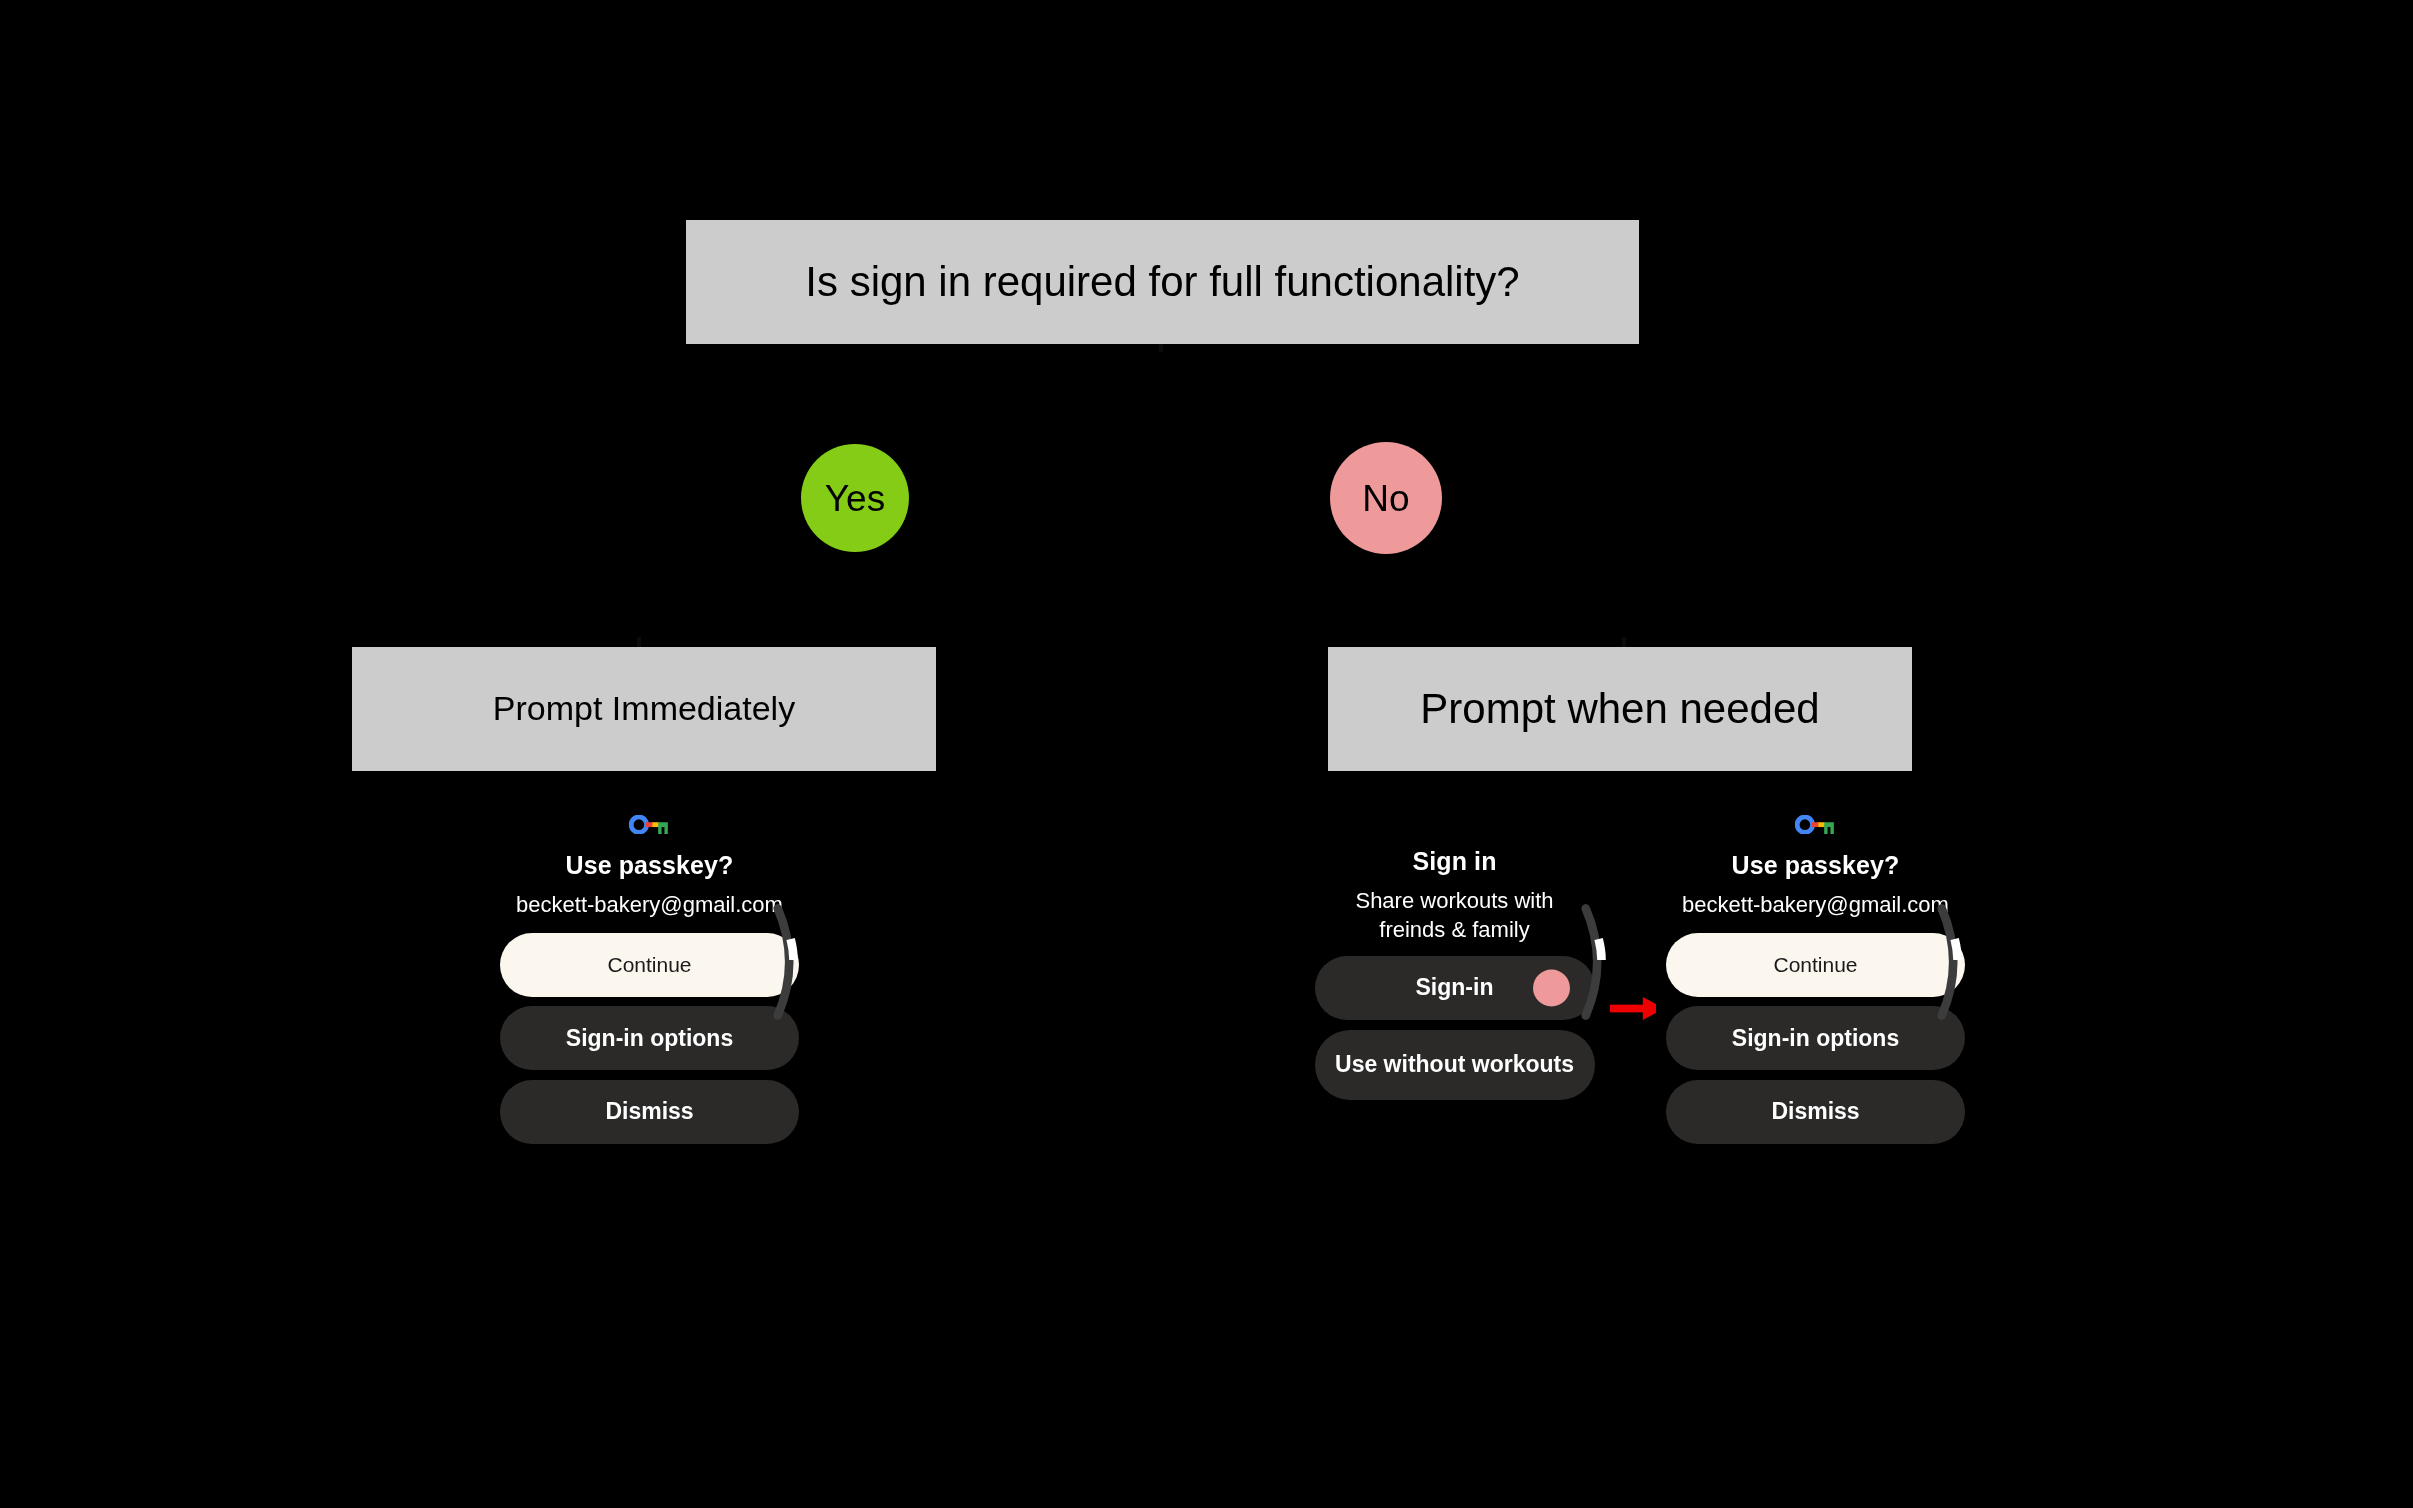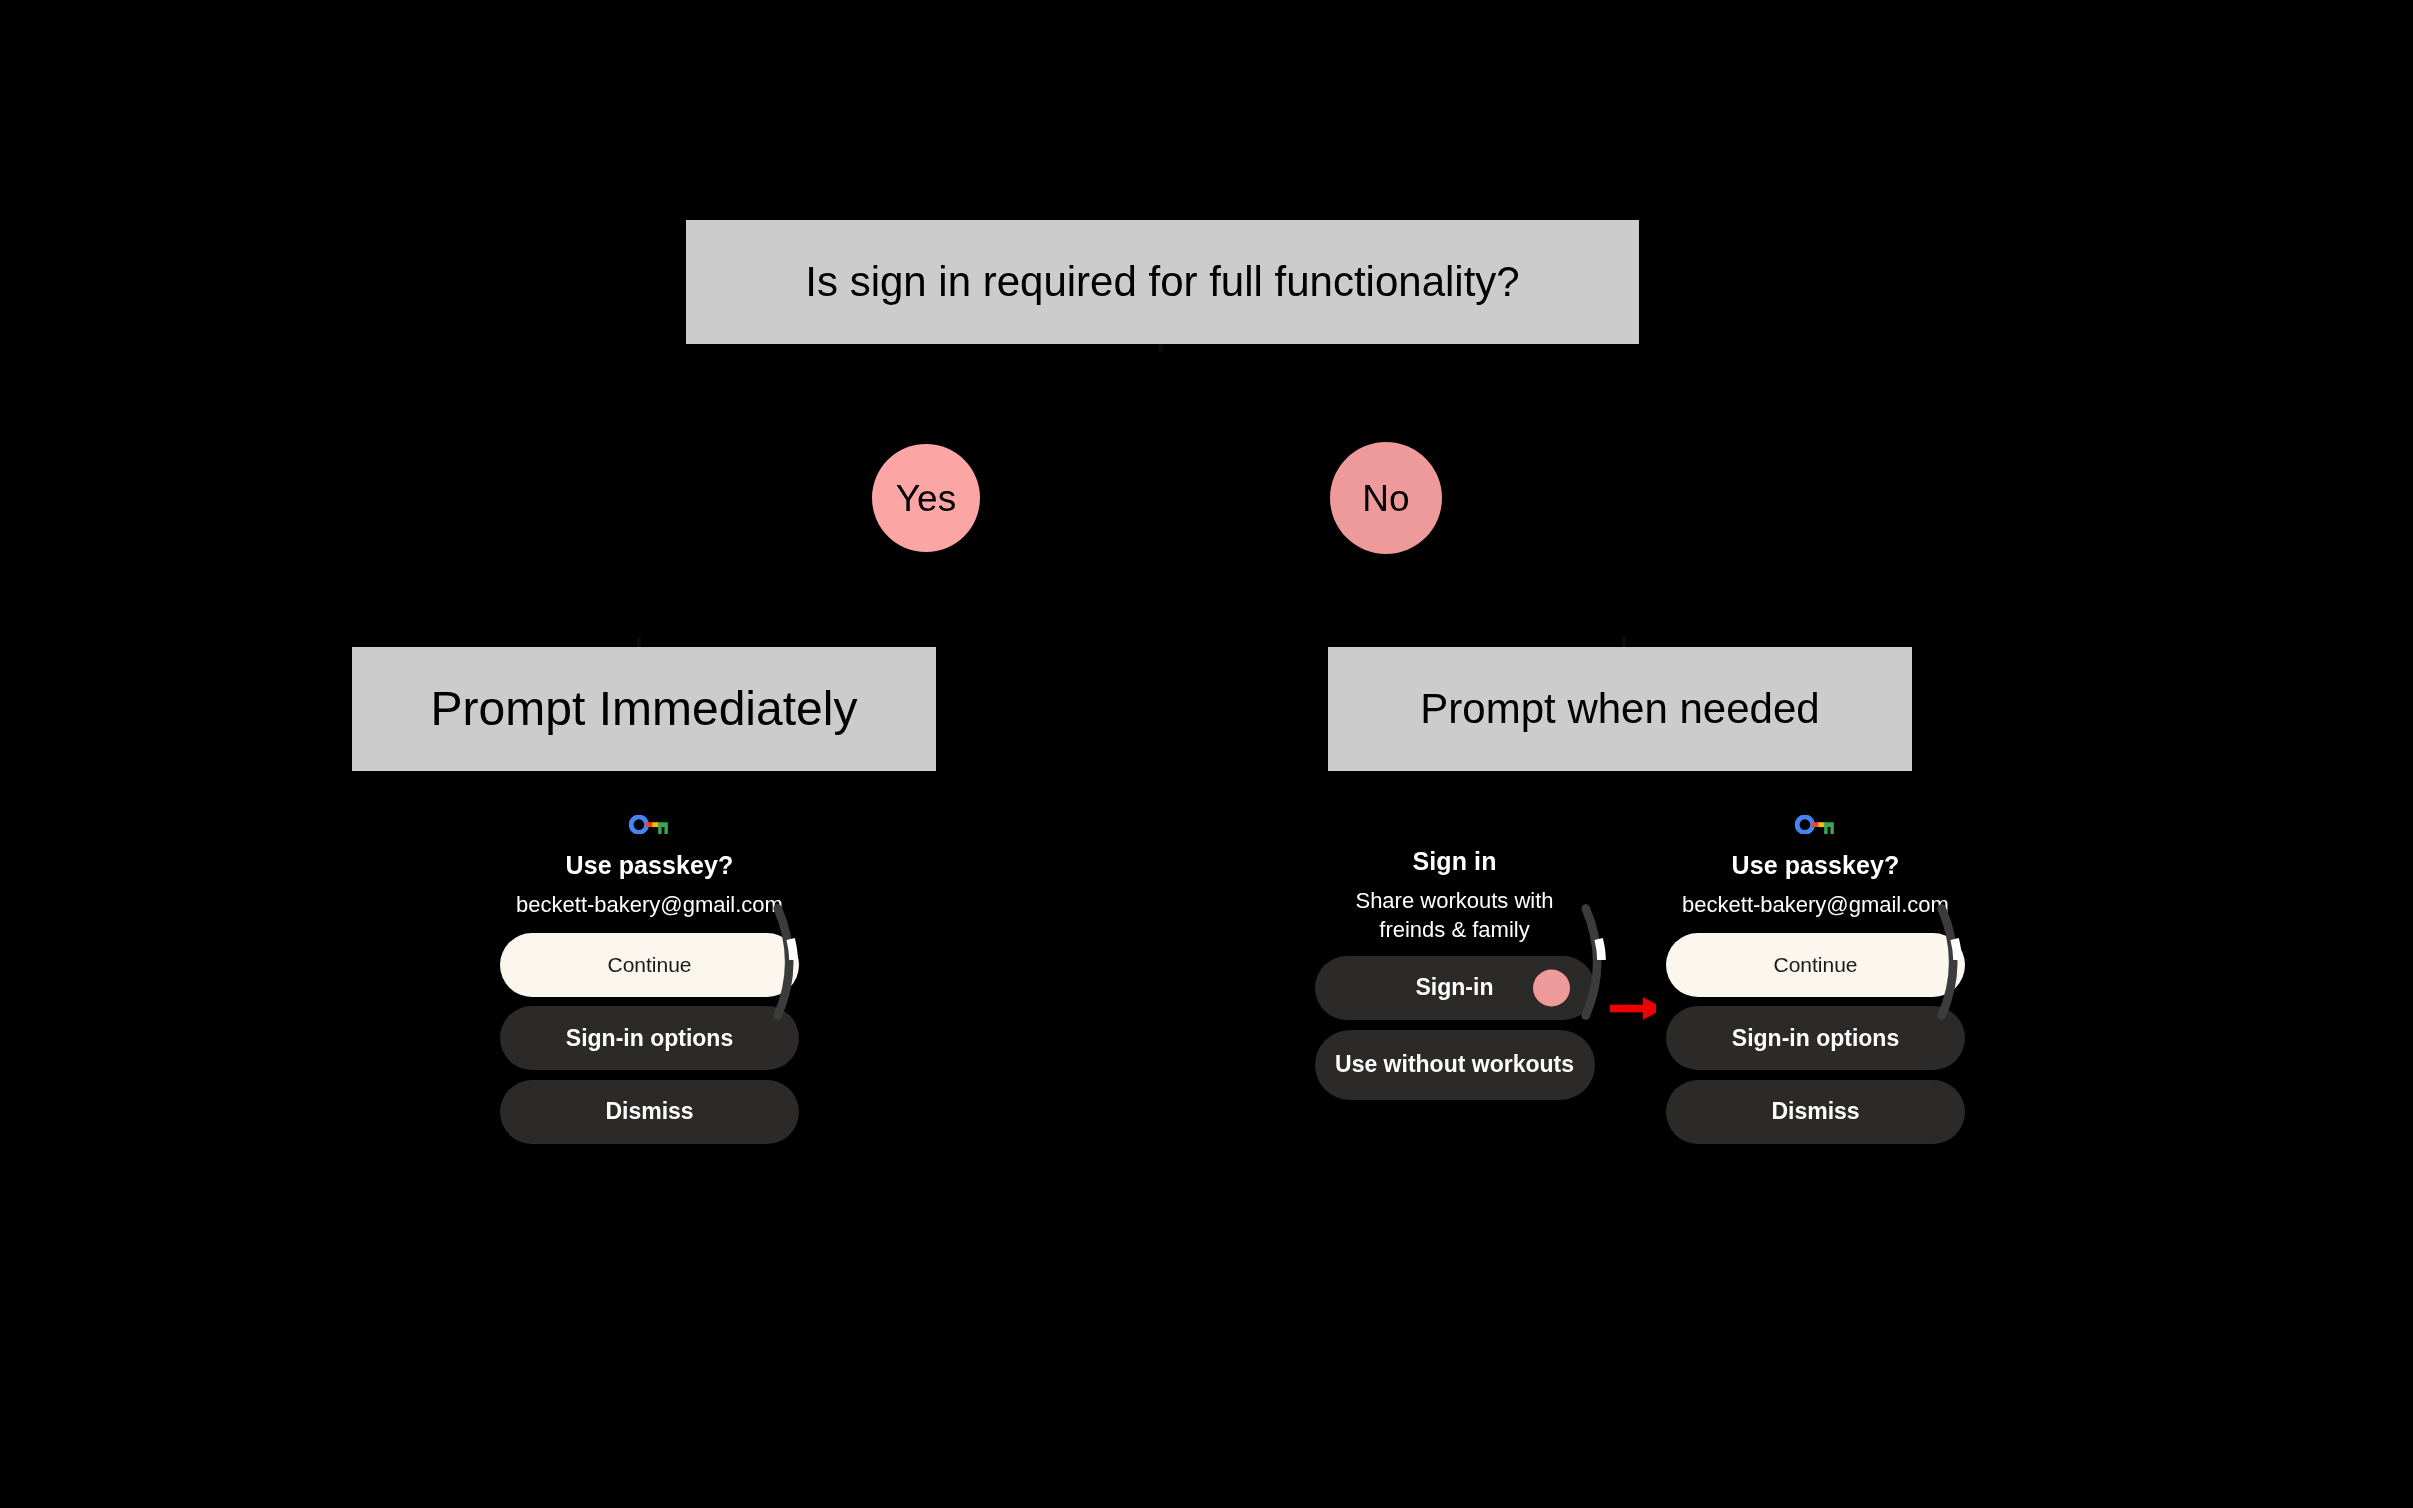--- a/index.html
+++ b/index.html
@@ -41,21 +41,21 @@
     top: 220px;
     width: 953px;
     height: 124px;
     font-size: 42px;
   }
   #box-prompt-immediately {
     left: 352px;
     top: 647px;
     width: 584px;
     height: 124px;
-    font-size: 48px;
+    font-size: 34px;
   }
   #box-prompt-when-needed {
     left: 1328px;
     top: 647px;
     width: 584px;
     height: 124px;
     font-size: 42px;
   }
 
   
@@ -63,25 +63,25 @@
     position: absolute;
     border-radius: 50%;
     display: flex;
     align-items: center;
     justify-content: center;
     color: #000000;
     font-size: 37px;
     line-height: 1;
   }
   #branch-yes {
-    left: 872px;
+    left: 801px;
     top: 444px;
     width: 108px;
     height: 108px;
-    background: #fca5a5;
+    background: #84cc16;
   }
   #branch-no {
     left: 1330px;
     top: 442px;
     width: 112px;
     height: 112px;
     background: #ef9a9a;
   }
 
   

